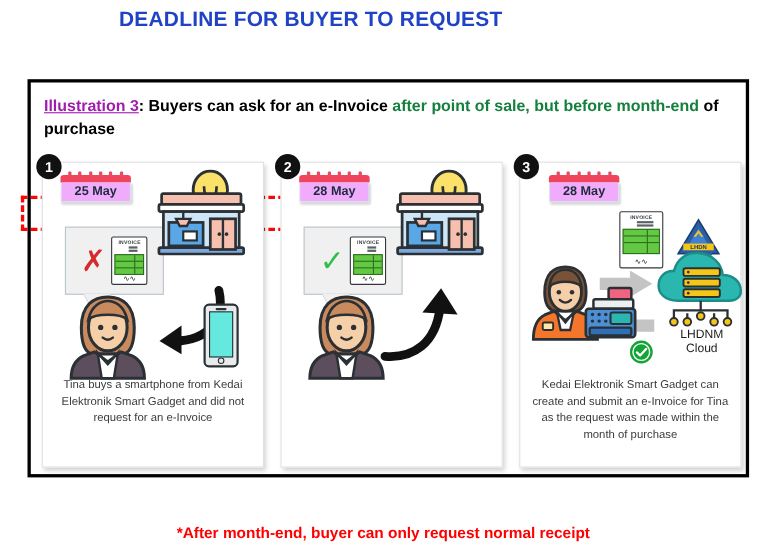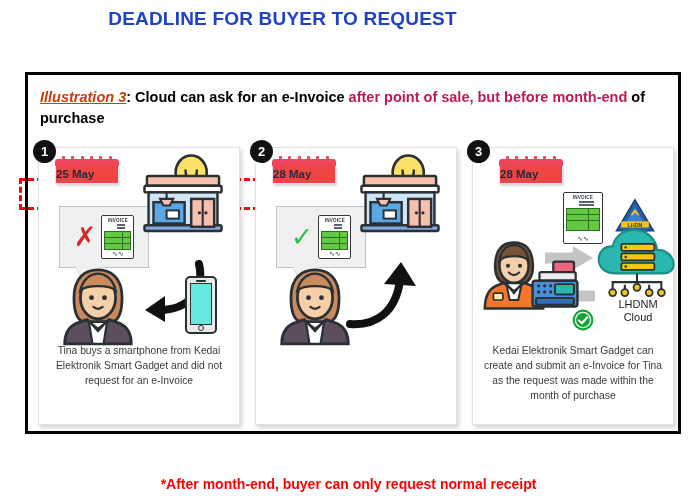--- a/index.html
+++ b/index.html
@@ -23,22 +23,22 @@
     border:3px solid #000;
     background:#fff;
     box-sizing:border-box;
   }
   
   .headline{
     position:absolute;left:12px;top:12px;width:630px;
     font-size:14.5px;font-weight:bold;line-height:1.45;
     color:#000;
   }
-  .hl-blue{color:#be185d;}
-  .hl-blue-u{color:#c2410c;text-decoration:underline;font-style:italic;}
+  .hl-blue{color:#15803d;}
+  .hl-blue-u{color:#a21caf;text-decoration:underline;}
   
   .dash-box{
     position:absolute;left:-9px;top:103px;
     width:330px;height:32px;
     border:3px dashed #fb0505;
     box-sizing:border-box;
     pointer-events:none;
   }
   
   .panels{
@@ -67,22 +67,22 @@
     position:absolute;left:6px;right:6px;top:196px;
     text-align:center;
     font-size:10.3px;line-height:1.45;color:#3b3b3b;
   }
   
   .cal{position:absolute;width:64px;}
   .cal .tabs{display:flex;justify-content:space-around;height:5px;padding:0 4px;}
   .cal .tabs i{width:3px;height:5px;background:#e84a5f;border-radius:1px;display:block;}
   .cal .top{height:7px;background:#f0445c;border-radius:3px 3px 0 0;margin-top:-2px;}
   .cal .body{
-    background:#ef4444;border:1px solid #dde6ef;border-top:none;
-    text-align:left;font-size:11.5px;font-weight:bold;color:#1c2b3a;
+    background:#f0abfc;border:1px solid #dde6ef;border-top:none;
+    text-align:center;font-size:11.5px;font-weight:bold;color:#1c2b3a;
     padding:2px 0 3px;border-radius:0 0 2px 2px;
     box-shadow:1px 2px 2px rgba(0,0,0,.15);
   }
   
   .bubble{
     position:absolute;
     width:88px;height:60px;
     background:#f0f0f0;border:1px solid #b9c4cc;
     display:flex;align-items:center;justify-content:center;gap:5px;
   }
@@ -143,21 +143,21 @@
   }
 </style>
 </head>
 <body>
 
 <div class="page-title">DEADLINE FOR BUYER TO REQUEST</div>
 
 <div class="frame">
 
   <div class="headline">
-    <span class="hl-blue-u">Illustration 3</span><span>: Cloud can ask for an e-Invoice </span><span class="hl-blue">after point of sale, but </span><span class="hl-blue">before month-end</span><span> of purchase</span>
+    <span class="hl-blue-u">Illustration 3</span><span>: Buyers can ask for an e-Invoice </span><span class="hl-blue">after point of sale, but </span><span class="hl-blue">before month-end</span><span> of purchase</span>
   </div>
 
   <div class="dash-box"></div>
 
   <div class="panels">
 
     <div class="panel">
       <div class="badge">1</div>
       <div class="art">
 

